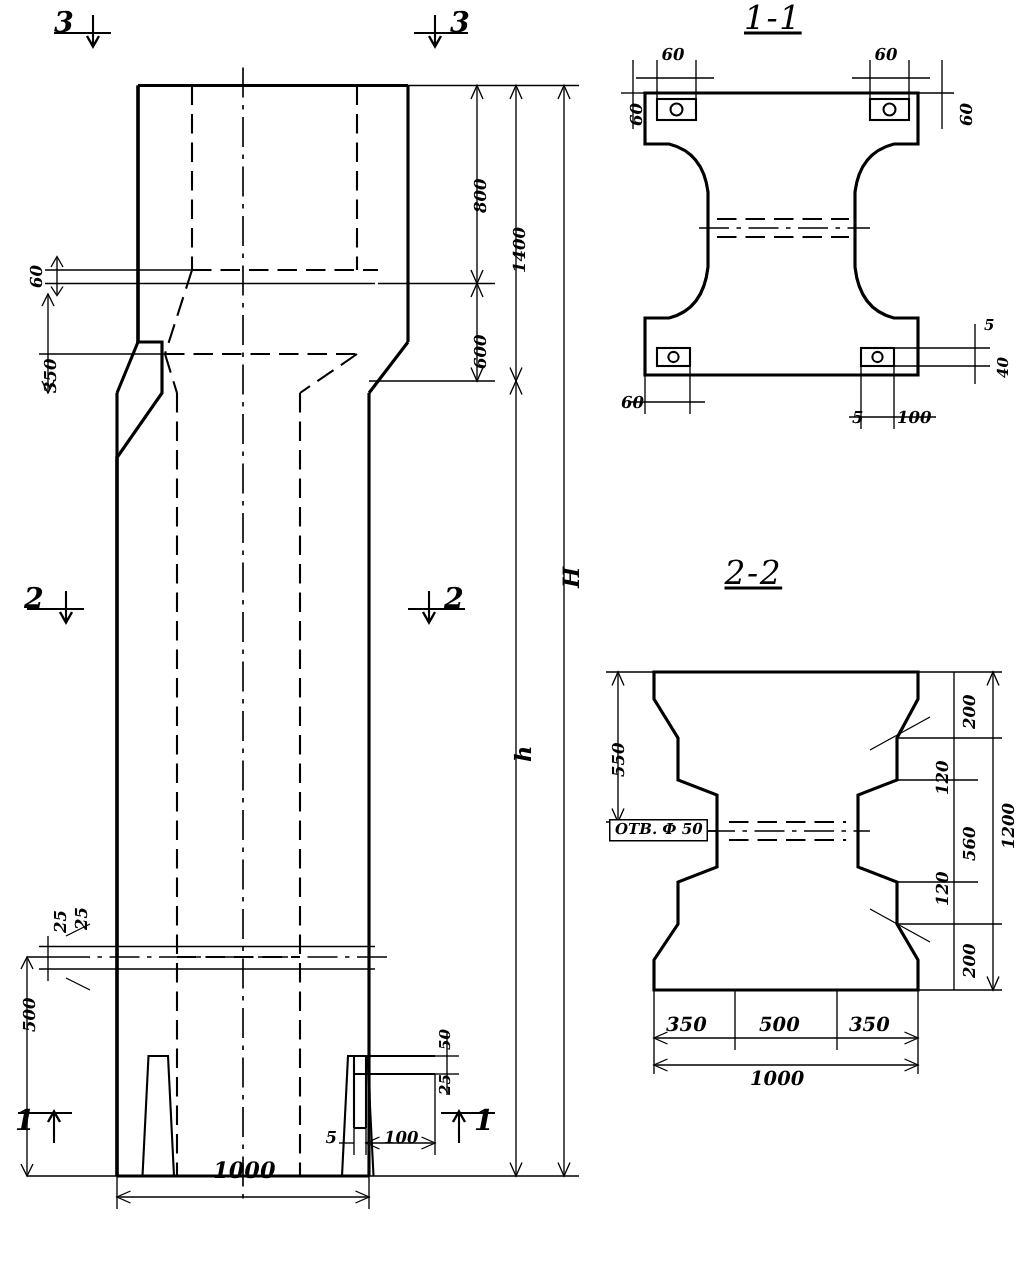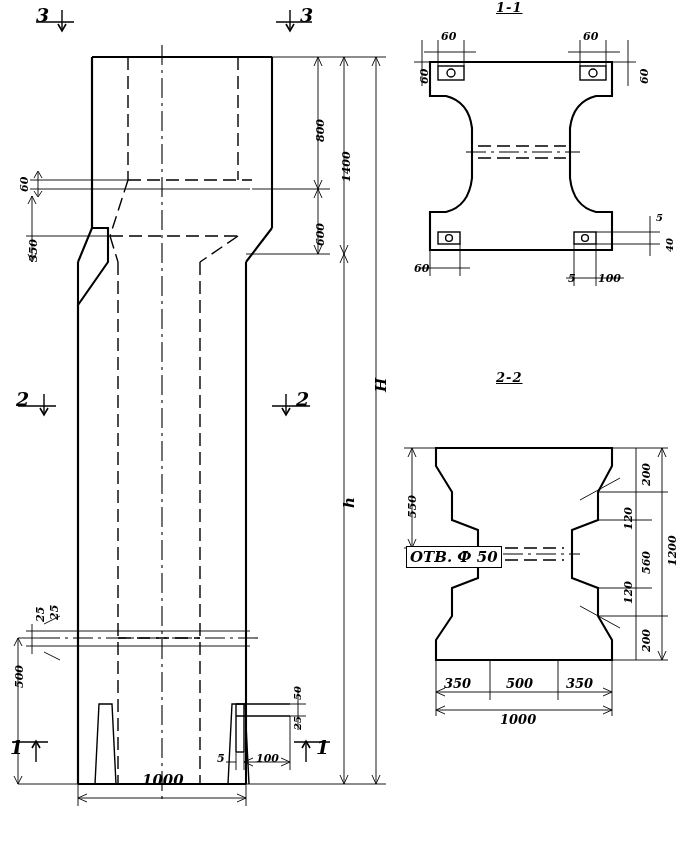--- a/index.html
+++ b/index.html
@@ -1,23 +1,23 @@
 <!DOCTYPE html>
 <html><head>
 <meta charset="utf-8">
 <style>
   html,body{margin:0;padding:0;background:#fff;}
   #sheet{position:relative;width:684px;height:842px;background:#fff;
          font-family:"DejaVu Serif",serif;overflow:hidden;}
-  .sec-title{position:absolute;font-style:italic;font-weight:bold;font-size:13px;
+  .sec-title{position:absolute;font-style:italic;font-weight:normal;font-size:22px;
              text-decoration:underline;letter-spacing:1px;}
   .dim{position:absolute;font-style:italic;font-weight:bold;font-size:11px;white-space:nowrap;}
   .dim.v{transform-origin:0 0;}
   .mark{position:absolute;font-style:italic;font-weight:bold;font-size:19px;}
-  .boxlbl{position:absolute;font-style:italic;font-weight:bold;font-size:15px;
+  .boxlbl{position:absolute;font-style:italic;font-weight:bold;font-size:10px;
           border:1.4px solid #000;padding:1px 3px;background:#fff;white-space:nowrap;}
   svg{position:absolute;left:0;top:0;overflow:visible;}
   .ln{stroke:#000;fill:none;}
   .thick{stroke-width:2.1;}
   .med{stroke-width:1.4;}
   .thin{stroke-width:0.9;}
   .dash{stroke-width:1.4;stroke-dasharray:13 6;}
   .dashdot{stroke-width:1.1;stroke-dasharray:20 5 3 5;}
   .fill-w{fill:#fff;}
 </style>
@@ -254,21 +254,21 @@
   </svg>
 
   <div class="mark" style="left:36px;top:4px">3</div>
   <div class="mark" style="left:300px;top:4px">3</div>
   <div class="mark" style="left:16px;top:388px">2</div>
   <div class="mark" style="left:296px;top:388px">2</div>
   <div class="mark" style="left:10px;top:736px">1</div>
   <div class="mark" style="left:316px;top:736px">1</div>
 
   <div class="sec-title" style="left:496px;top:0px">1-1</div>
-  <div class="sec-title" style="left:496px;top:370px">2-2</div>
+  <div class="sec-title" style="left:483px;top:370px">2-2</div>
 
   <div class="dim v" style="left:30px;top:178px;transform:rotate(-90deg) translate(-14px,-12px)">60</div>
   <div class="dim v" style="left:27px;top:262px;transform:rotate(-90deg)">350</div>
   <div class="dim v" style="left:44px;top:622px;transform:rotate(-90deg) translate(0,-10px)">25</div>
   <div class="dim v" style="left:58px;top:620px;transform:rotate(-90deg) translate(0,-10px)">25</div>
   <div class="dim v" style="left:13px;top:688px;transform:rotate(-90deg)">500</div>
 
   <div class="dim v" style="left:314px;top:142px;transform:rotate(-90deg)">800</div>
   <div class="dim v" style="left:340px;top:182px;transform:rotate(-90deg)">1400</div>
   <div class="dim v" style="left:314px;top:246px;transform:rotate(-90deg)">600</div>

